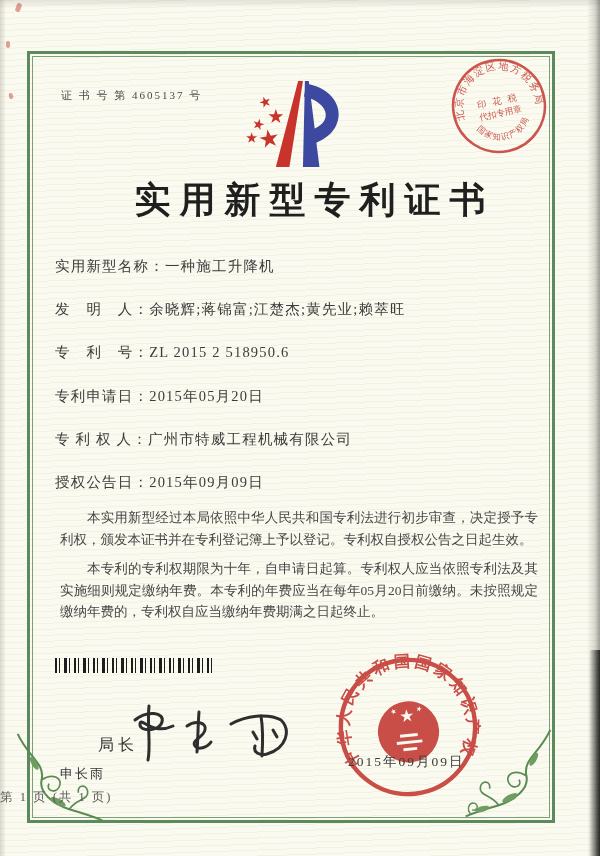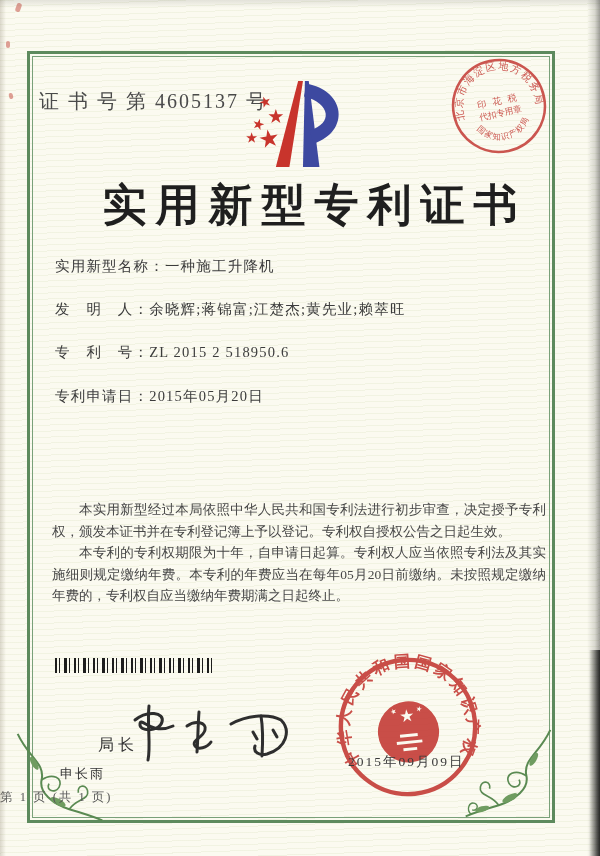--- a/index.html
+++ b/index.html
@@ -8,33 +8,33 @@
     background-color:#fbfaf0;
     background-image:repeating-linear-gradient(178deg,
       rgba(190,205,150,.16) 0px, rgba(190,205,150,.16) 1px,
       rgba(255,255,255,0) 1px, rgba(255,255,255,0) 6px);
     font-family:"Liberation Serif","DejaVu Serif",serif;
     color:#3e3e3e;
   }
   .frame{position:absolute;left:27px;top:51px;width:522px;height:766px;
     border:3px solid #5d8a5d;}
   .frame-inner{position:absolute;inset:2px;border:1px solid #79a079;}
-  .cert-no{position:absolute;left:39px;top:88px;font-size:20px;
+  .cert-no{position:absolute;left:61px;top:88px;font-size:11px;
     letter-spacing:2px;color:#4a4a4a;text-align:center;}
   .logo{position:absolute;left:237px;top:78px;width:130px;height:92px;}
   .seal-tax{position:absolute;left:448px;top:55px;width:102px;height:102px;
     transform:rotate(-12deg);opacity:.88;}
   .title{position:absolute;left:0;right:0;top:176px;text-align:center;
-    font-size:44px;font-weight:600;letter-spacing:9px;color:#1f1f1f;margin-left:29px;}
+    font-size:36px;font-weight:600;letter-spacing:9px;color:#1f1f1f;margin-left:29px;}
   .field{position:absolute;left:55px;font-size:14.5px;letter-spacing:1.2px;
     color:#3c3c3c;white-space:nowrap;}
   .f0{top:257px}.f1{top:300px}.f2{top:343px}.f3{top:387px}.f4{top:430px}.f5{top:473px}
   .body-text{position:absolute;left:52px;top:499px;width:494px;
     font-size:13.5px;line-height:21.5px;text-align:justify;color:#474747;}
-  .body-text p{margin:0;text-indent:2em;}
+  .body-text p{margin:8px;text-indent:2em;}
   .barcode{position:absolute;left:55px;top:658px;width:160px;height:15px;
     background:
       repeating-linear-gradient(90deg,#1d1d1d 0 2px,transparent 2px 4px,
         #1d1d1d 4px 5px,transparent 5px 9px,#1d1d1d 9px 12px,transparent 12px 14px,
         #1d1d1d 14px 15px,transparent 15px 19px);}
   .director-title{position:absolute;left:62px;top:735px;font-size:16px;
     letter-spacing:4px;color:#333;font-family:"Liberation Sans",sans-serif;margin-left:36px;}
   .director-name{position:absolute;left:60px;top:765px;font-size:13px;
     letter-spacing:2px;color:#333;font-family:"Liberation Sans",sans-serif;}
   .signature{position:absolute;left:115px;top:696px;width:215px;height:72px;}
@@ -118,20 +118,22 @@
     <text x="50" y="48" text-anchor="middle" fill="#c5403a" font-size="9" letter-spacing="2">印 花 税</text>
     <text x="50" y="60" text-anchor="middle" fill="#c5403a" font-size="8.5">代扣专用章</text>
   </svg>
 
   <div class="title">实用新型专利证书</div>
 
   <div class="field f0"><span>实用新型名称：</span><span>一种施工升降机</span></div>
   <div class="field f1"><span>发　明　人：</span><span>余晓辉;蒋锦富;江楚杰;黄先业;赖萃旺</span></div>
   <div class="field f2"><span>专　利　号：</span><span>ZL 2015 2 518950.6</span></div>
   <div class="field f3"><span>专利申请日：</span><span>2015年05月20日</span></div>
+  <div class="field f4"><span>专 利 权 人：</span><span>广州市特威工程机械有限公司</span></div>
+  <div class="field f5"><span>授权公告日：</span><span>2015年09月09日</span></div>
 
   <div class="body-text">
     <p>本实用新型经过本局依照中华人民共和国专利法进行初步审查，决定授予专利权，颁发本证书并在专利登记簿上予以登记。专利权自授权公告之日起生效。</p>
     <p>本专利的专利权期限为十年，自申请日起算。专利权人应当依照专利法及其实施细则规定缴纳年费。本专利的年费应当在每年05月20日前缴纳。未按照规定缴纳年费的，专利权自应当缴纳年费期满之日起终止。</p>
   </div>
 
   <div class="barcode"></div>
 
   <div class="director-title">局长</div>
   <div class="director-name">申长雨</div>

